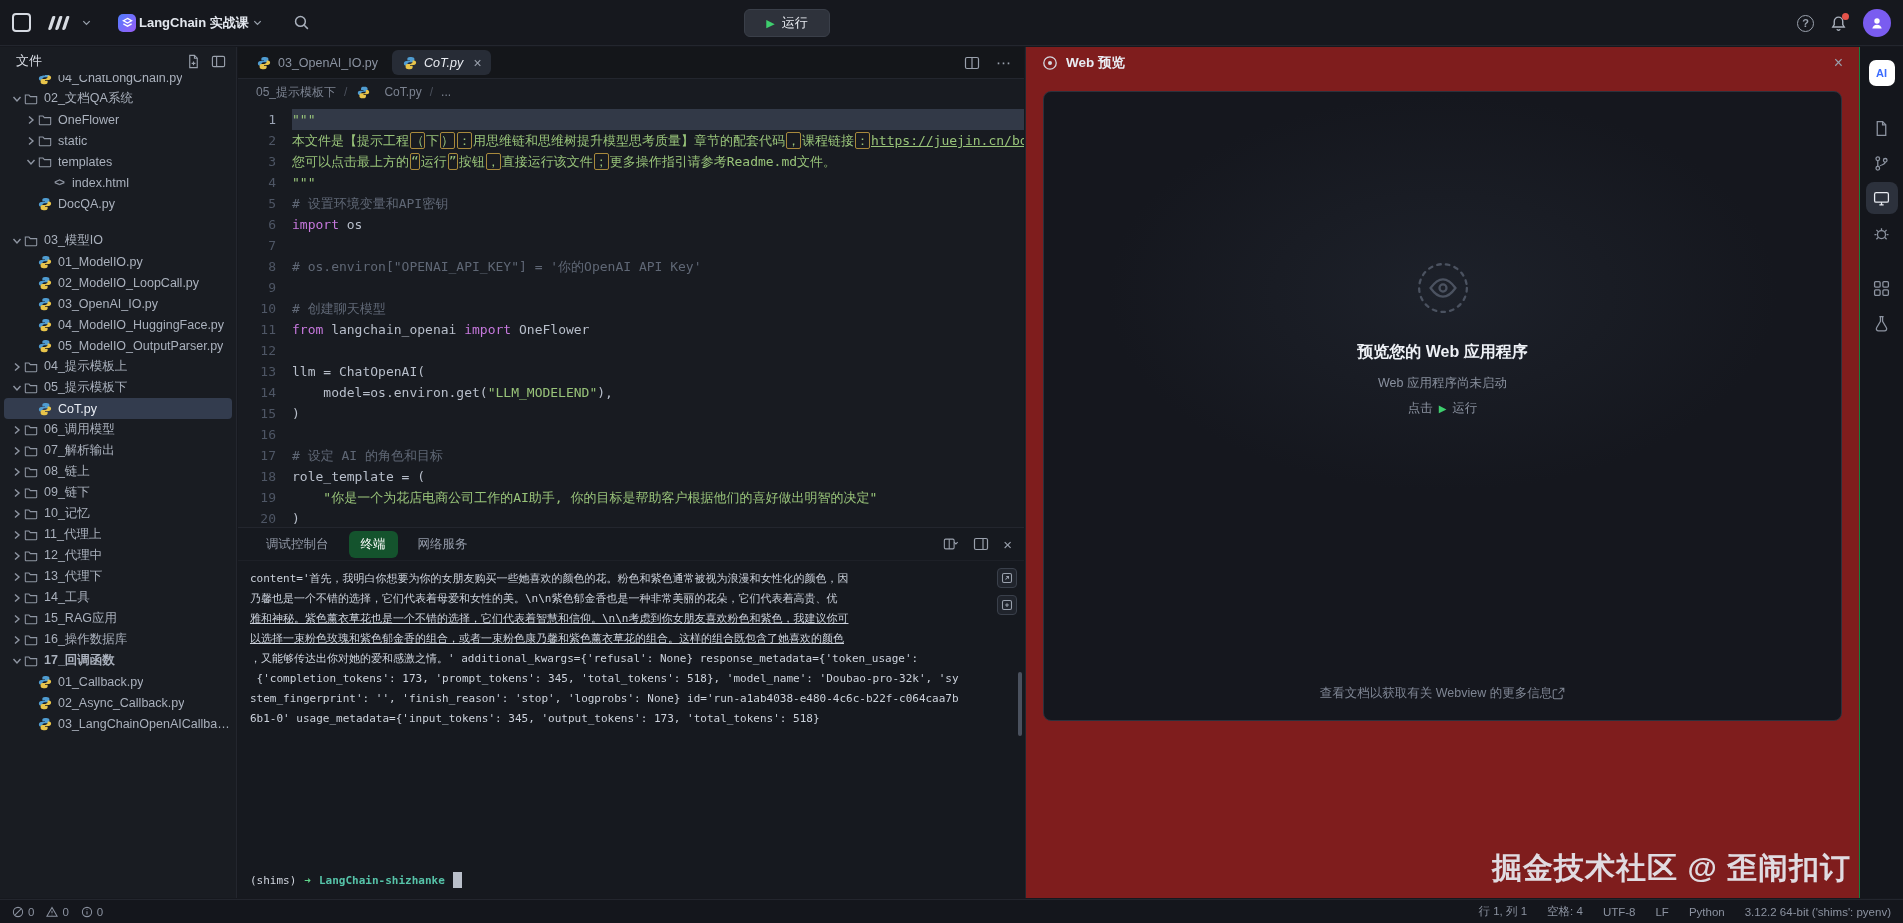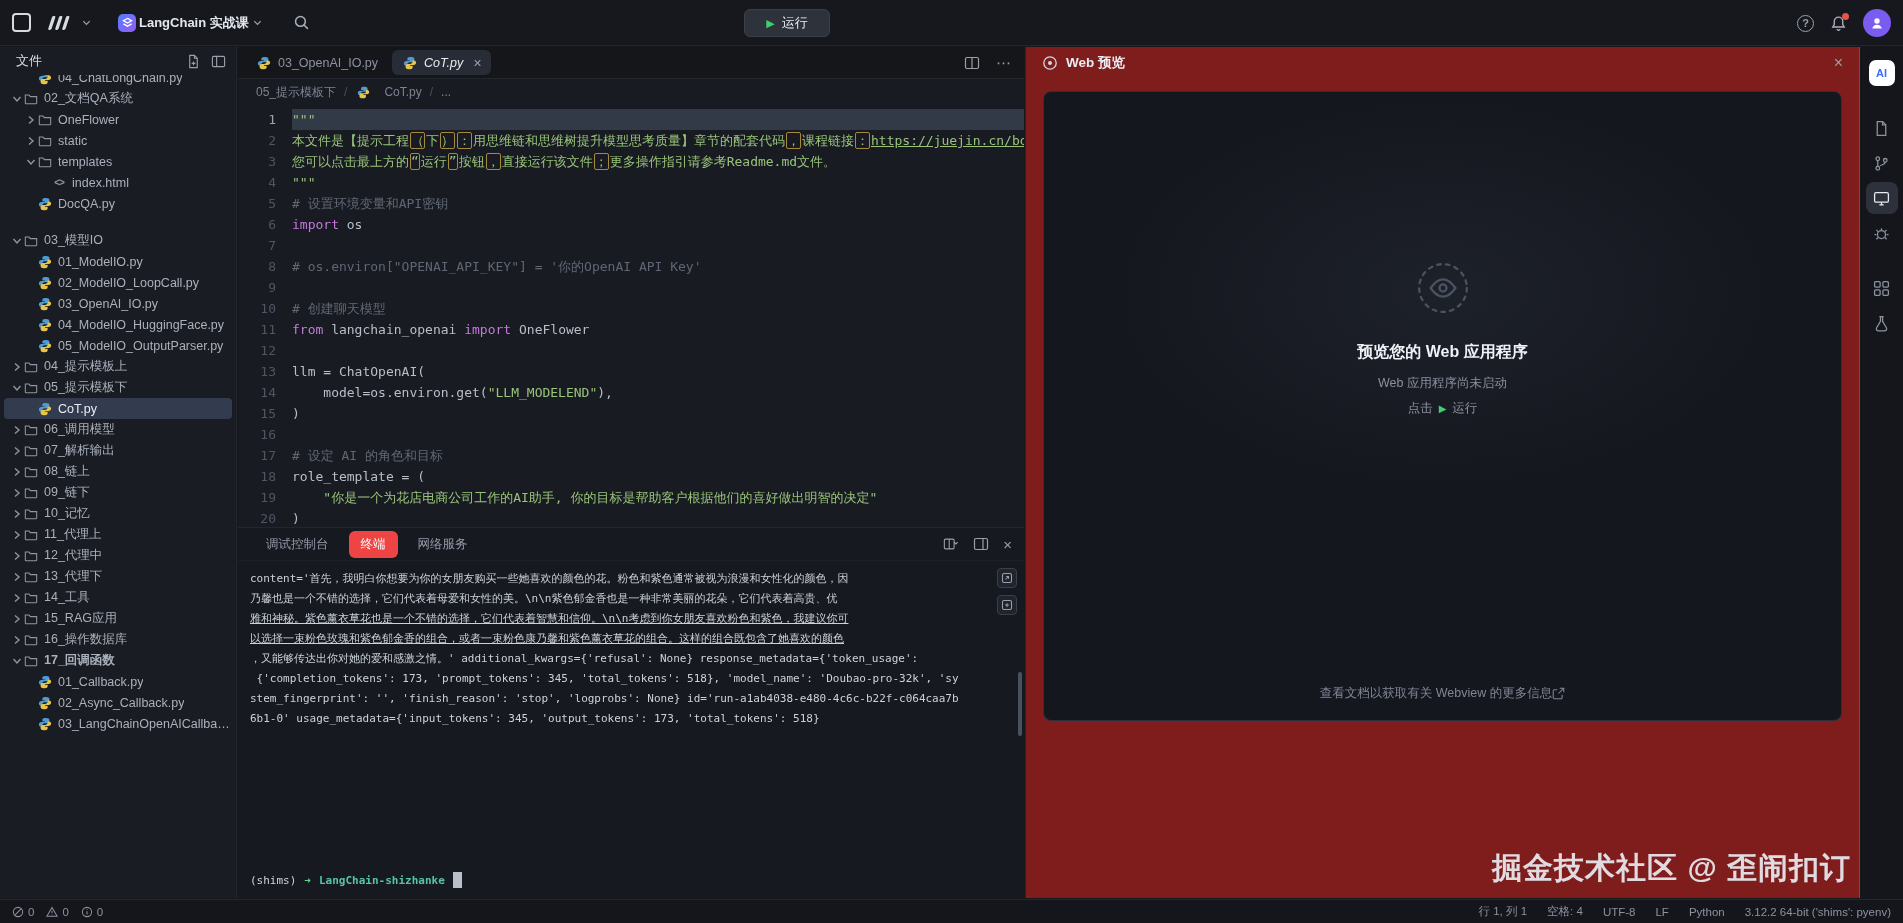--- a/index.html
+++ b/index.html
@@ -60,21 +60,21 @@
   .tok-k{color:#c678dd}
   .tok-s{color:#98c379}
   .tok-c{color:#5f6775}
   .tok-sb{color:#98c379;border:1px solid #a8893c;border-radius:2px;margin:0 1px}
   .tok-sl{color:#98c379;text-decoration:underline}
 
   
   .panel{position:absolute;left:0;right:0;bottom:0;height:371px;border-top:1px solid #23262e;background:#16191f}
   .panel-tabs{height:33px;display:flex;align-items:center;padding:0 16px;position:relative;border-bottom:1px solid #1d2027}
   .ptab{padding:5px 12px;font-size:12.5px;color:#939aa8;border-radius:6px;margin-right:8px;cursor:pointer}
-  .ptab.active{background:#ef4444;color:#fff}
+  .ptab.active{background:#14532d;color:#fff}
   .panel-actions{position:absolute;right:12px;display:flex;gap:14px;align-items:center;color:#9aa1ad}
   .px-close{font-size:15px;color:#9aa1ad;cursor:pointer}
   .term{position:absolute;top:34px;left:0;right:0;bottom:0;font-family:"DejaVu Sans Mono","Liberation Mono",monospace;font-size:11px;color:#ccd2dc;padding:7px 26px 6px 12px;overflow:hidden}
   .tline{height:20px;line-height:20px;white-space:pre;overflow:hidden}
   .tline.underline{text-decoration:underline}
   .prompt{position:absolute;left:12px;bottom:8px;display:flex;align-items:center;gap:8px;height:20px}
   .prompt .venv{color:#cfd4dd}
   .prompt .arrow{color:#5fd38a;font-weight:700}
   .prompt .dir{color:#56c2a8;font-weight:700}
   .cursor{display:inline-block;width:9px;height:16px;background:#b9bfca}

